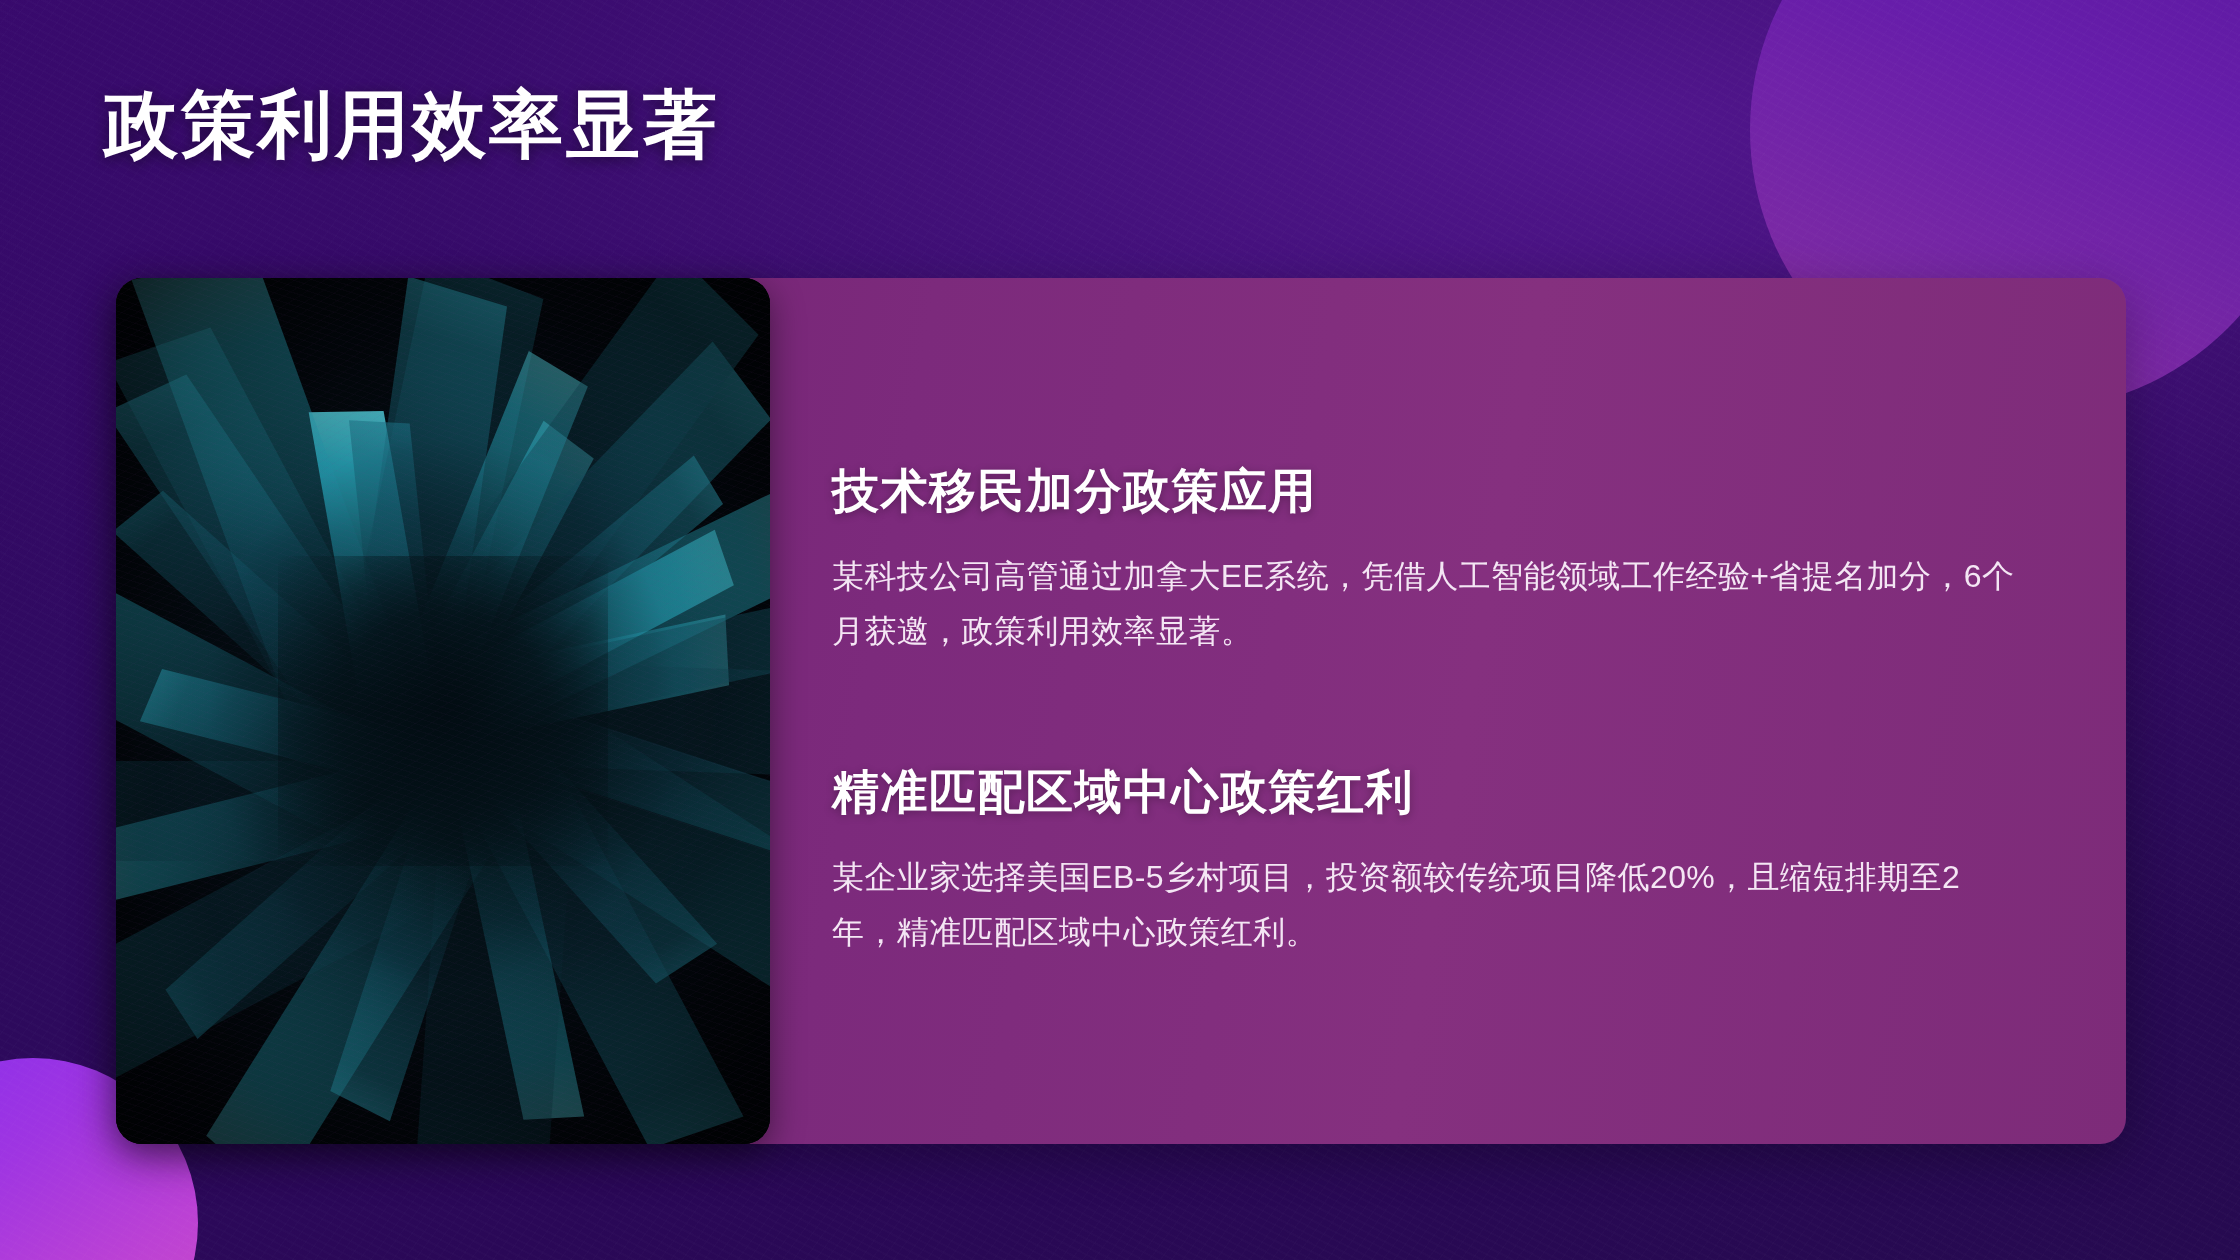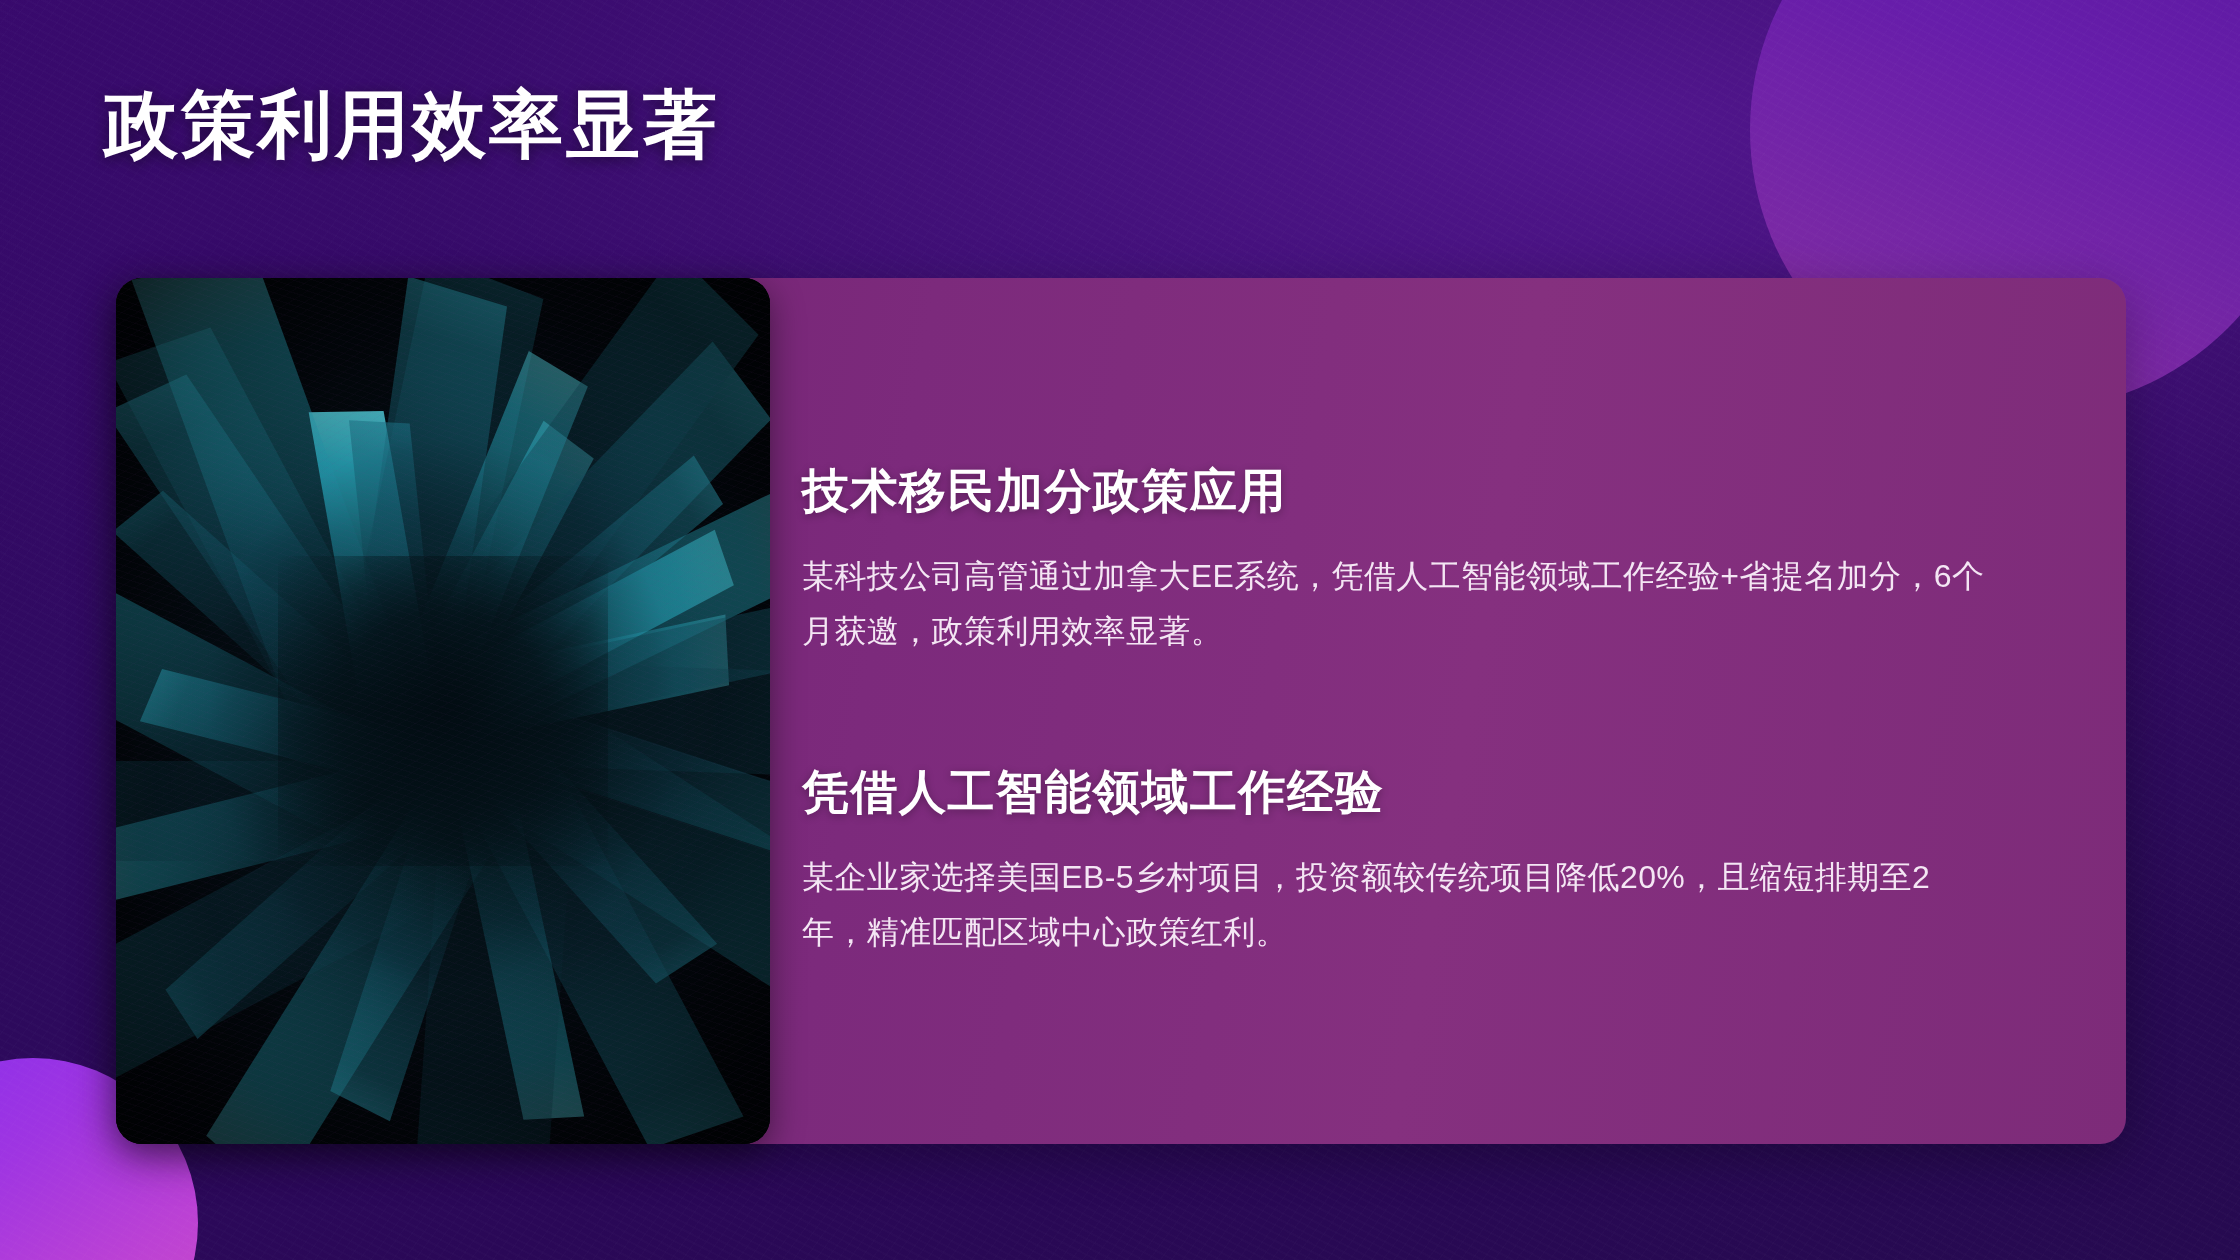--- a/index.html
+++ b/index.html
@@ -115,21 +115,21 @@
     position:absolute; inset:0;
     background:
       repeating-linear-gradient(18deg, rgba(140,60,160,0.035) 0 1px, rgba(0,0,0,0) 1px 6px),
       repeating-linear-gradient(-32deg, rgba(120,40,140,0.030) 0 1px, rgba(0,0,0,0) 1px 8px);
     pointer-events:none;
   }
 
   
   .text-column {
     position:absolute;
-    left:802px; top:278px;
+    left:832px; top:278px;
     width:1200px; height:866px;
     display:flex;
     flex-direction:column;
     justify-content:center;
     gap:104px;
   }
   .section { display:block; }
   .section-heading {
     font-size:47px;
     font-weight:bold;
@@ -204,18 +204,18 @@
   </div>
 
   <div class="text-column">
 
     <div class="section">
       <div class="section-heading">技术移民加分政策应用</div>
       <div class="section-body">某科技公司高管通过加拿大EE系统，凭借人工智能领域工作经验+省提名加分，6个月获邀，政策利用效率显著。</div>
     </div>
 
     <div class="section">
-      <div class="section-heading">凭借人工智能领域工作经验</div>
+      <div class="section-heading">精准匹配区域中心政策红利</div>
       <div class="section-body">某企业家选择美国EB-5乡村项目，投资额较传统项目降低20%，且缩短排期至2年，精准匹配区域中心政策红利。</div>
     </div>
 
   </div>
 </div>
 
 </body></html>

